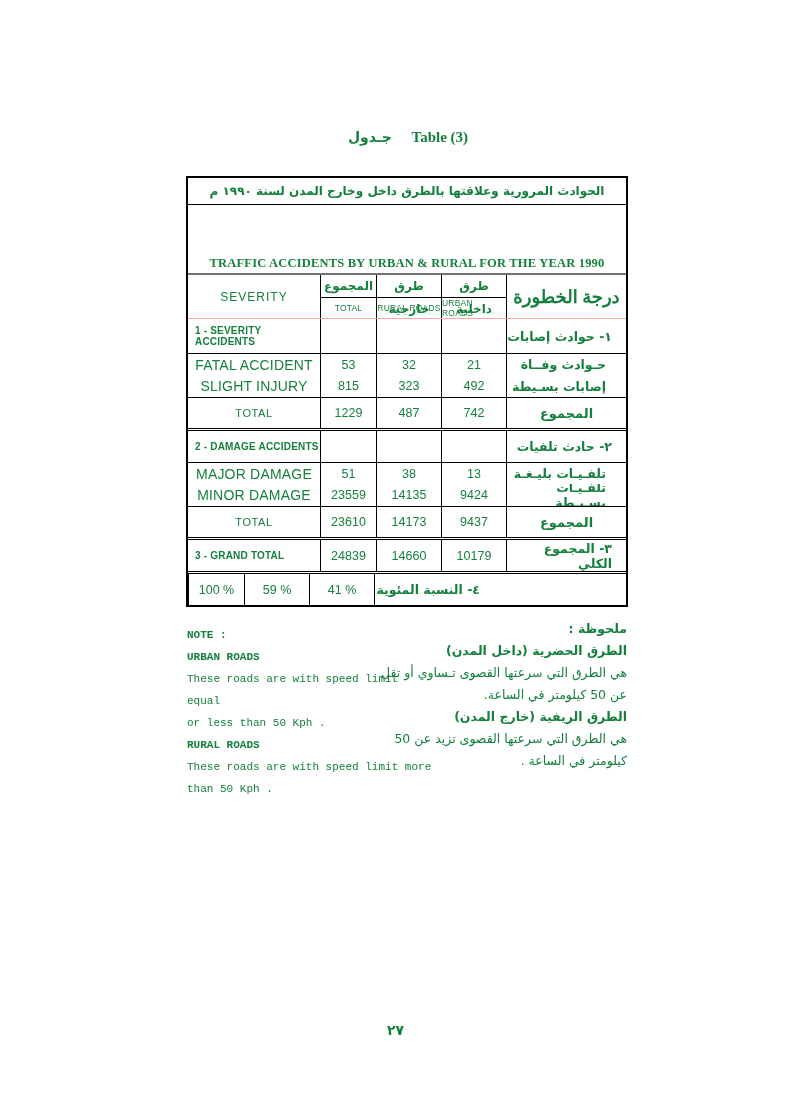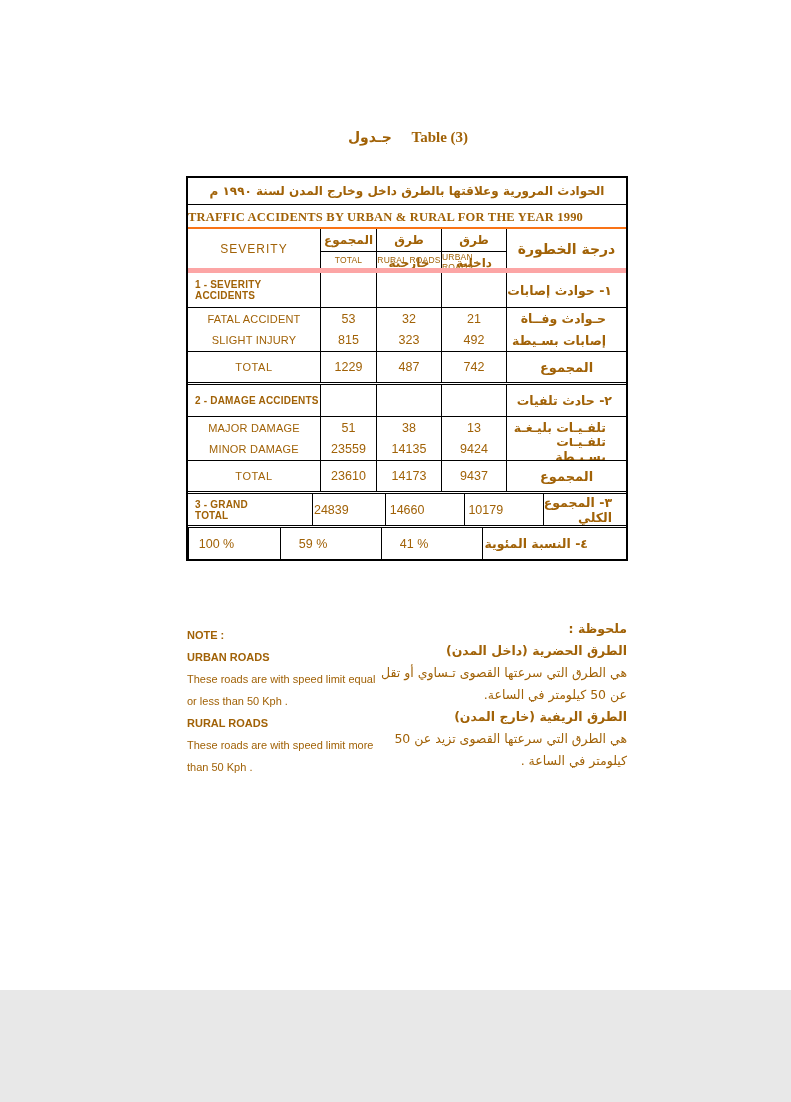--- a/index.html
+++ b/index.html
@@ -1,23 +1,23 @@
 <!DOCTYPE html>
 <html><head>
 <meta charset="utf-8">
 <style>
   * { box-sizing: border-box; }
   html, body { margin: 0; padding: 0; background: #e8e8e8; }
   .page {
     position: relative;
-    width: 791px; height: 990px;
+    width: 791px; height: 1102px;
     margin: 0 auto;
     background: #ffffff;
     font-family: "Liberation Sans", sans-serif;
-    color: #a16207;
+    color: #15803d;
     overflow: hidden;
   }
   .ar { font-family: "DejaVu Sans", sans-serif; }
 
   
   .doc-title {
     position: absolute; top: 129px; left: 187px; width: 442px;
     text-align: center; font-weight: bold; font-size: 15px;
     font-family: "Liberation Serif", serif;
   }
@@ -27,66 +27,67 @@
   .acc-table {
     position: absolute; left: 186px; top: 176px; width: 442px;
     border: 2px solid #000; background: #fff;
   }
   .tt-ar {
     height: 27px; line-height: 27px; text-align: center;
     font-weight: bold; font-size: 12px; border-bottom: 1px solid #000;
     direction: rtl;
   }
   .tt-en {
-    height: 24px; line-height: 24px; text-align: left;
+    height: 24px; line-height: 24px; text-align: center;
     font-weight: bold; font-size: 12.5px; letter-spacing: 0.2px;
     font-family: "Liberation Serif", serif;
-    border-bottom: 2px solid #f97316;
+    border-bottom: 2px solid #737373;
+    margin-top: 46px;
   }
 
   .trow { display: flex; width: 100%; }
   .cell { display: flex; align-items: center; justify-content: center; overflow: hidden; }
   .c-sev { width: 132px; }
   .c-tot { width: 56px;  border-left: 1px solid #000; }
   .c-rur { width: 65px;  border-left: 1px solid #000; }
   .c-urb { width: 65px;  border-left: 1px solid #000; }
   .c-ar  { width: 120px; border-left: 1px solid #000; }
 
-  .thead { height: 44px; border-bottom: 5px solid #fca5a5; }
+  .thead { height: 44px; border-bottom: 1px solid #fca5a5; }
   .th-sev { font-size: 12px; letter-spacing: 1px; }
   .th-stack { flex-direction: column; justify-content: stretch; padding: 0; }
   .th-stack .th-ar {
     width: 100%; height: 23px; line-height: 23px; text-align: center;
     font-weight: bold; font-size: 12px; border-bottom: 1px solid #000; direction: rtl;
   }
   .th-stack .th-en {
     width: 100%; flex: 1; display: flex; align-items: center; justify-content: center;
     font-size: 8.5px; letter-spacing: 0.2px;
   }
-  .th-deg { font-weight: bold; font-size: 14px; direction: rtl; }
+  .th-deg { font-weight: bold; font-size: 18px; direction: rtl; font-family: Liberation Serif, serif; }
 
   .h-sec   { height: 34px; }
   .h-data  { height: 22px; }
   .h-total { height: 31px; }
-  .h-big   { height: 34px; gap: 36px; }
+  .h-big   { height: 34px; }
   .bt1 { border-top: 1px solid #000; }
   .btd { border-top: 3px double #000; }
 
-  .sev-label { font-size: 11px; letter-spacing: 0.2px; }
+  .sev-label { font-size: 14px; letter-spacing: 0.2px; }
   .num { font-size: 12.5px; }
   .sec-en { justify-content: flex-start; padding-left: 7px; font-weight: bold; font-size: 10px; letter-spacing: 0.2px; }
   .sec-ar { direction: rtl; justify-content: flex-start; padding-right: 14px; font-weight: bold; font-size: 12.5px; }
   .lab-ar { direction: rtl; justify-content: flex-start; padding-right: 20px; font-weight: bold; font-size: 12.5px; }
   .tot-ar { font-weight: bold; font-size: 13px; direction: rtl; }
   .total-en { font-size: 11px; letter-spacing: 0.6px; }
 
   
   .note-en {
     position: absolute; left: 187px; top: 624px; width: 250px;
-    font-size: 11px; line-height: 22px;
+    font-size: 11px; line-height: 22px; font-family: Liberation Mono, monospace;
   }
   .note-ar {
     position: absolute; left: 365px; top: 618px; width: 262px;
     direction: rtl; text-align: right;
     font-family: "DejaVu Sans", sans-serif;
     font-size: 12.5px; line-height: 22px;
   }
   .n-head { font-weight: bold; }
 
   

